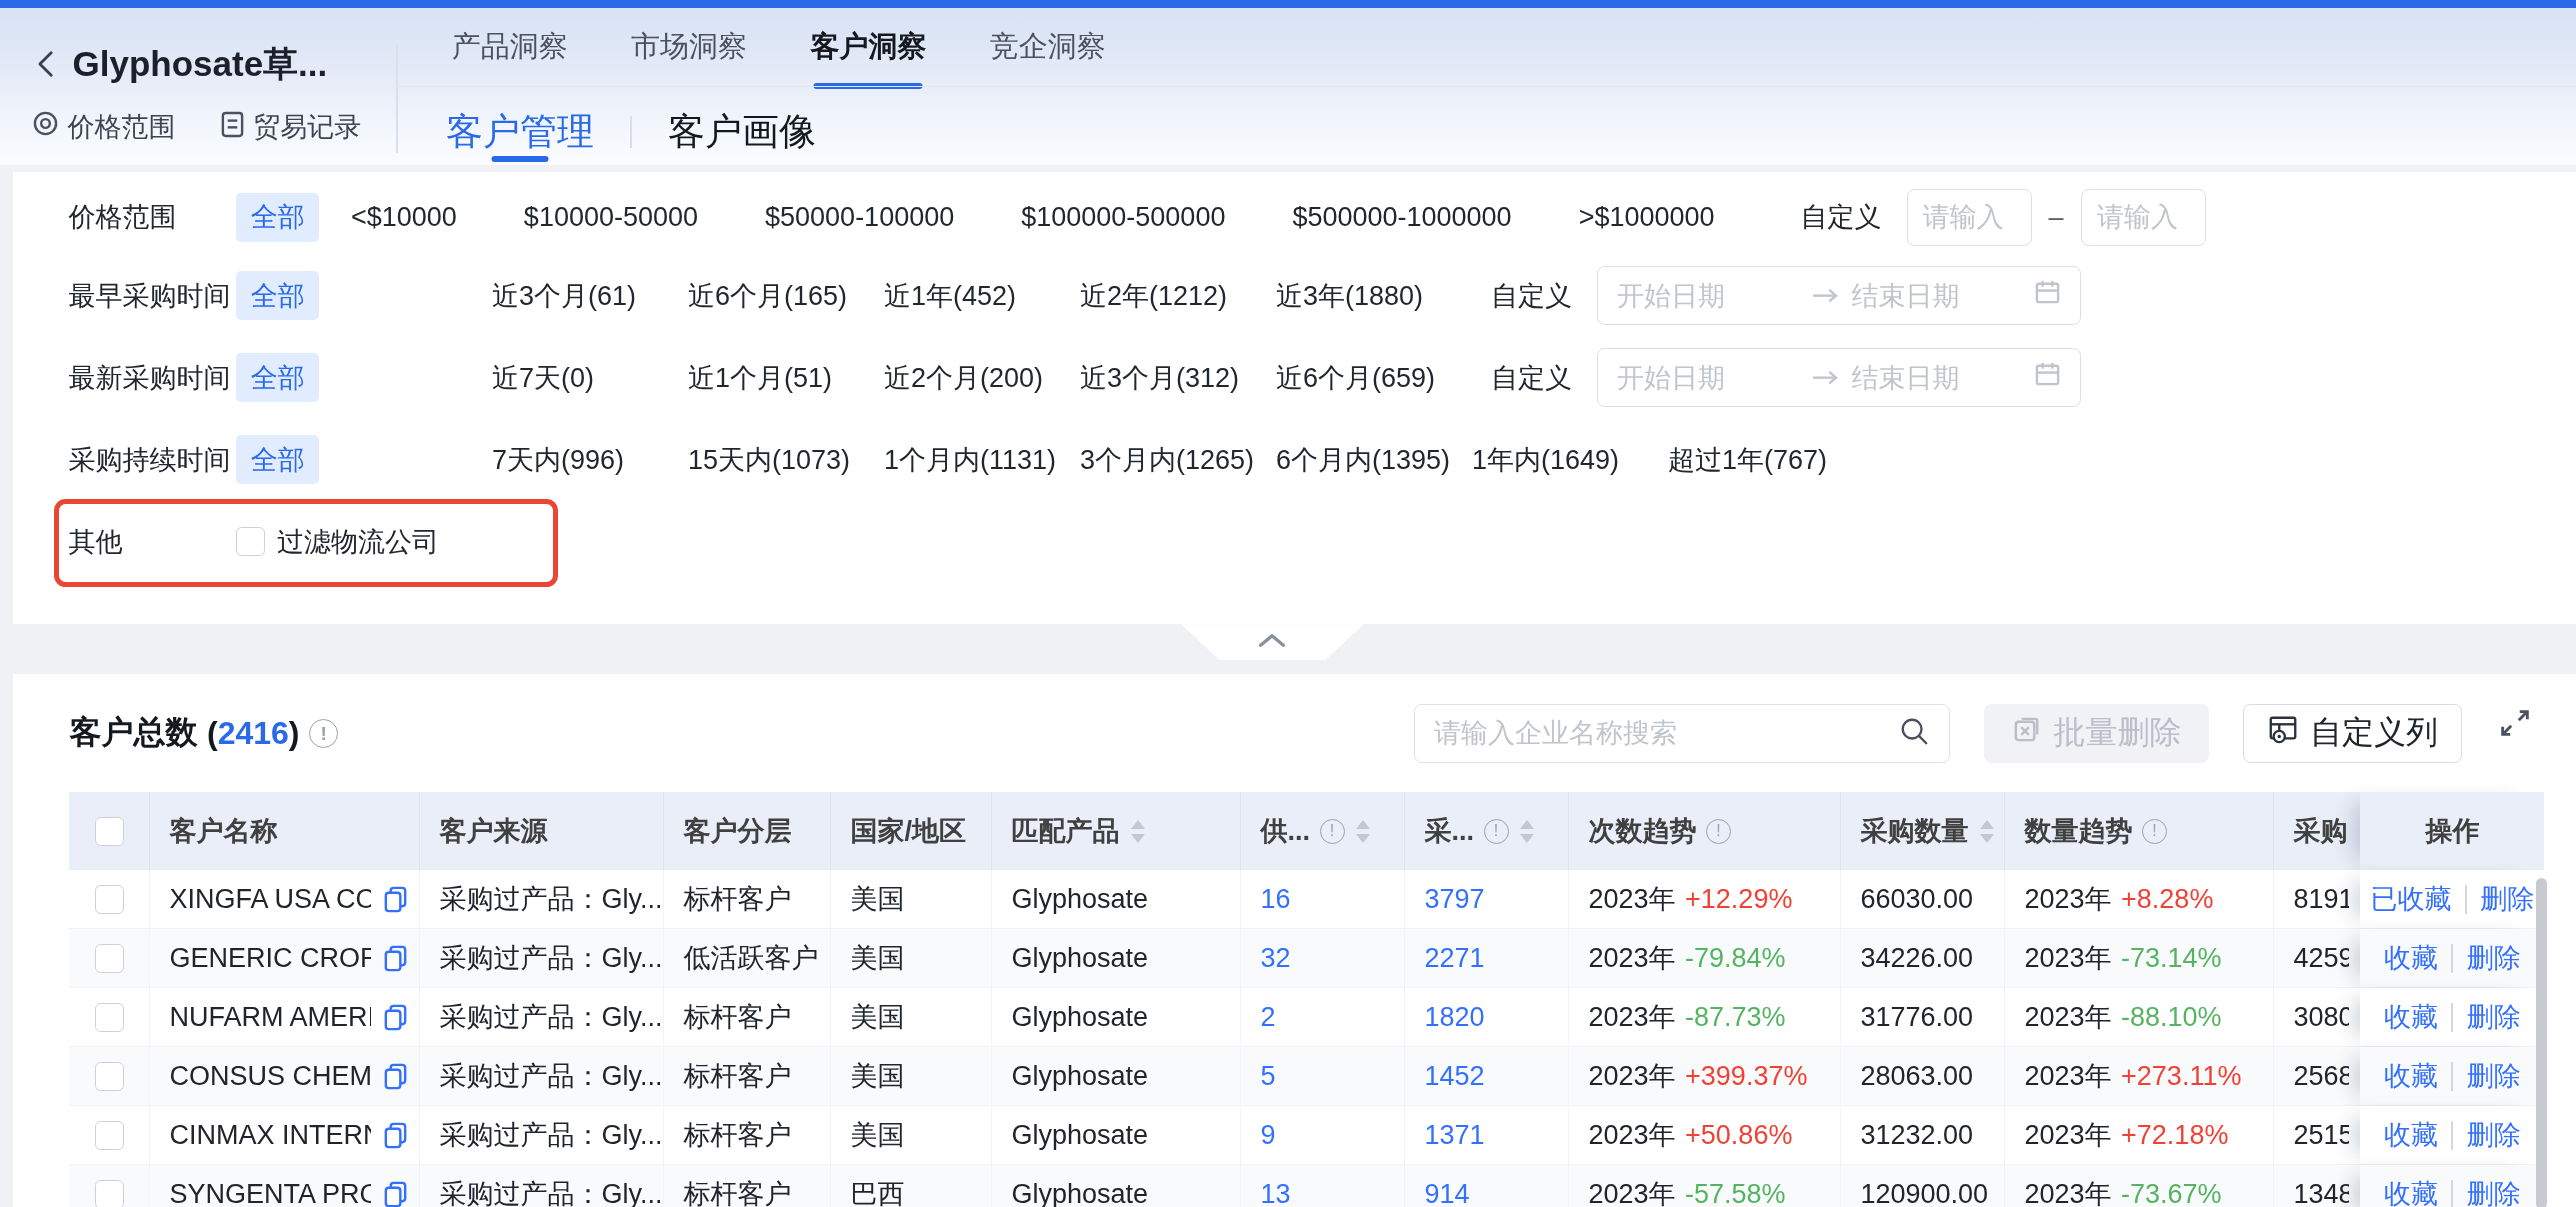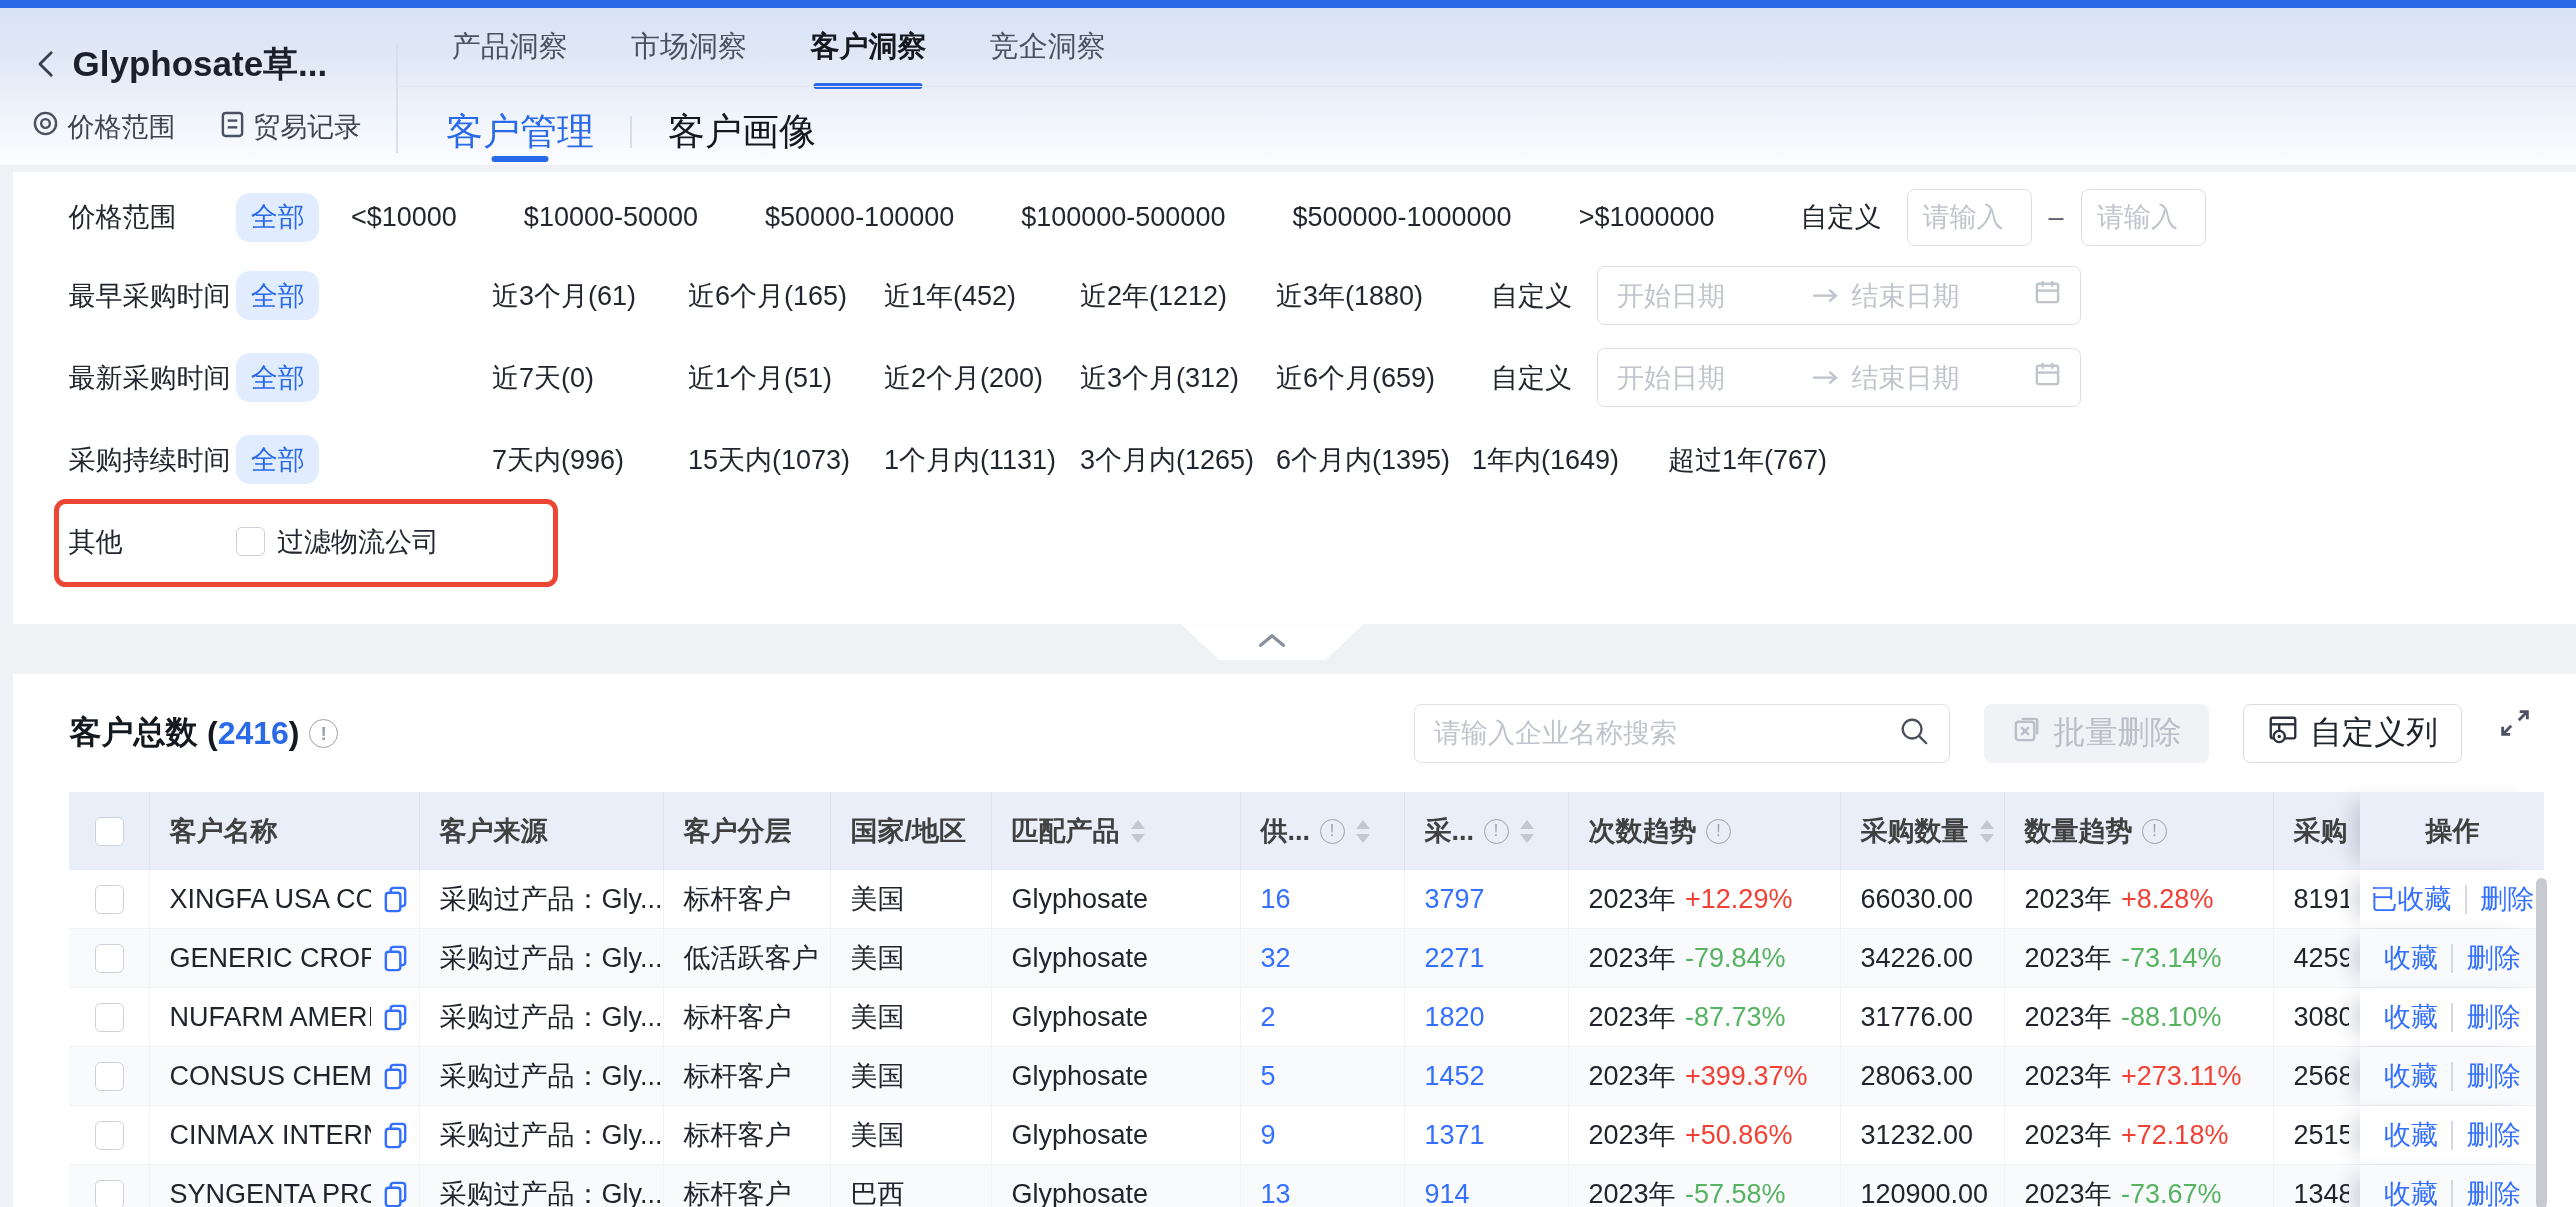--- a/index.html
+++ b/index.html
@@ -34,21 +34,21 @@
   .subtab-divider { width:1.9px; height:32px; background:#d8dde6; margin:0 36px; }
 
   
   .filter-panel { position:relative; margin:7.6px 0 0 13.4px; background:#fff; height:452px; padding-top:7.6px; }
   .f-row { height:82px; display:flex; align-items:center; padding-left:55px; font-size:27px; color:#22262e; white-space:nowrap; }
   .f-row.first { height:75px; }
   .f-label { width:168px; flex:0 0 auto; display:flex; align-items:center; gap:9.6px; }
   .info-icon { width:25px; height:25px; border:1.9px solid #9ba1ad; border-radius:50%;
     color:#9ba1ad; font-size:16px; line-height:1; display:inline-flex; align-items:center; justify-content:center; flex:0 0 auto; }
   .info-icon::after { content:"!"; }
-  .pill { background:#e1edff; color:#2a6ae9; padding:6.7px 14.3px; border-radius:14px; margin-right:32px; cursor:pointer; }
+  .pill { background:#e1edff; color:#2a6ae9; padding:6.7px 14.3px; border-radius:5px; margin-right:32px; cursor:pointer; }
   .f-opts { display:flex; align-items:center; }
   .f-opts.loose .f-opt { margin-right:67px; }
   .f-opts.slotted { margin-left:141px; }
   .f-opts.slotted .f-opt { width:196px; flex:0 0 auto; }
   .f-opt { cursor:pointer; }
   .f-custom { margin:0 25px 0 19px; cursor:pointer; }
   .f-input { width:125px; height:57px; border:1.9px solid #dcdee3; border-radius:7.6px; padding:0 15.3px;
     font-size:27px; color:#333; outline:none; font-family:inherit; }
   .f-input::placeholder { color:#c0c4cc; }
   .range-dash { margin:0 17px; color:#5a5f6a; }

